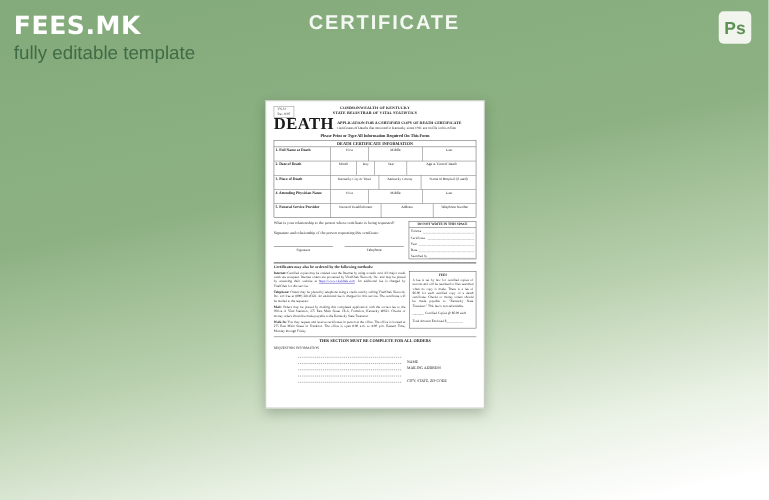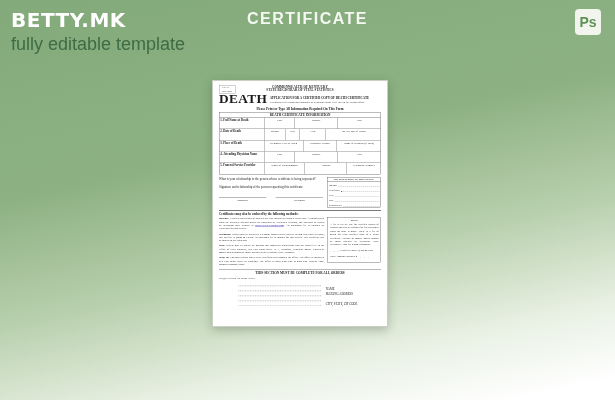--- a/index.html
+++ b/index.html
@@ -6,21 +6,21 @@
   body { width:615px; height:400px; overflow:hidden; }
 
   .stage {
     position:relative; width:615px; height:400px;
     background:linear-gradient(168deg,#83aa7a 0%,#8db183 38%,#b9d0ae 62%,#e9f1e4 82%,#ffffff 96%);
     font-family:"Liberation Sans",sans-serif;
   }
 
   .brand { position:absolute; left:11px; top:8px; color:#ffffff; font-weight:800;
            font-size:20px; letter-spacing:0.5px; font-family:"DejaVu Sans",sans-serif; }
-  .tagline { position:absolute; left:11px; top:34px; color:#3f6b46; font-size:18px; font-weight:500; }
+  .tagline { position:absolute; left:11px; top:34px; color:#3f6b46; font-size:15px; font-weight:500; }
   .page-title { position:absolute; top:10px; left:0; right:0; text-align:center; color:#f4f8f2;
                 font-size:16px; font-weight:bold; letter-spacing:1.5px; }
   .ps-badge { position:absolute; top:9px; right:14px; width:26px; height:26px; background:#f1f5ee;
               color:#5f9156; border-radius:4px; font-weight:bold; font-size:14px;
               display:flex; align-items:center; justify-content:center; }
 
   .paper { position:absolute; left:212px; top:80px; width:174px; height:245px; background:#ffffff;
            border:1px solid #c9cfc4; box-shadow:0 3px 9px rgba(50,70,50,0.30); overflow:hidden; }
   .doc { width:522px; height:735px; transform:scale(0.33333); transform-origin:0 0;
          box-sizing:border-box; padding:12px 18px; font-family:"Liberation Serif",serif; color:#1a1a1a; }
@@ -77,21 +77,21 @@
   .req-row { display:flex; align-items:flex-end; height:15px; }
   .req-indent { width:58px; }
   .req-rule { width:248px; border-bottom:1.5px dashed #444; }
   .req-field { margin-left:14px; font-size:9px; }
 </style>
 </head>
 <body>
 
 <div class="stage">
 
-  <div class="brand">BETTY.MK</div>
+  <div class="brand">FEES.MK</div>
   <div class="tagline">fully editable template</div>
   <div class="page-title">CERTIFICATE</div>
   <div class="ps-badge">
     <span>Ps</span>
   </div>
 
   <div class="paper">
     <div class="doc">
 
       <div class="doc-head">

